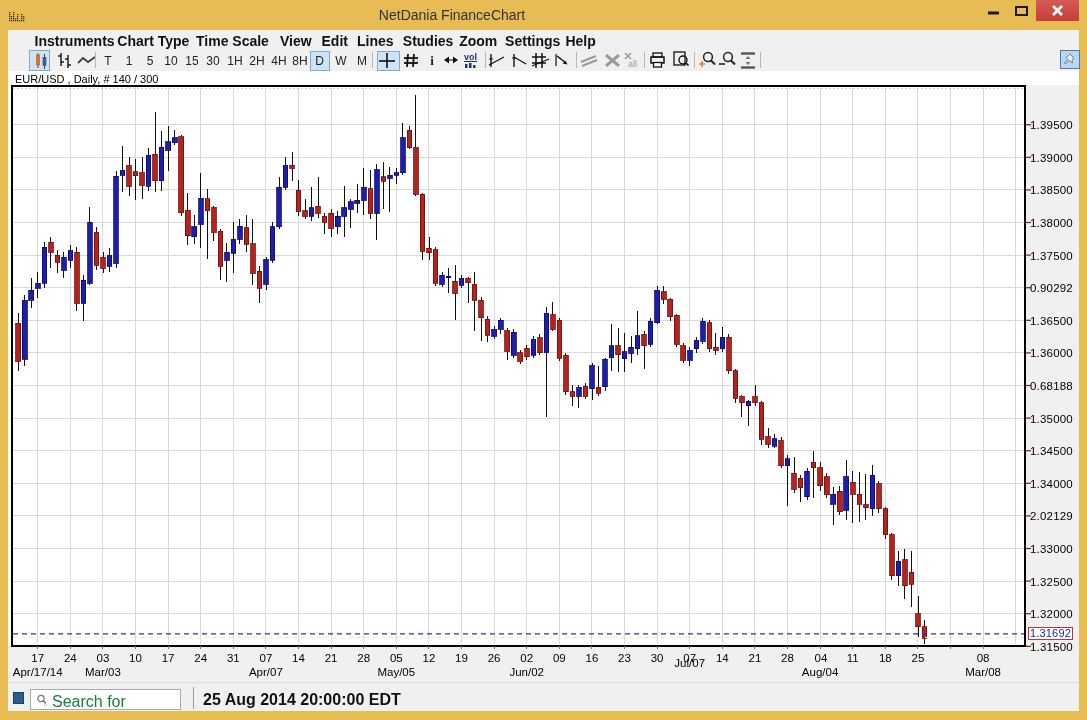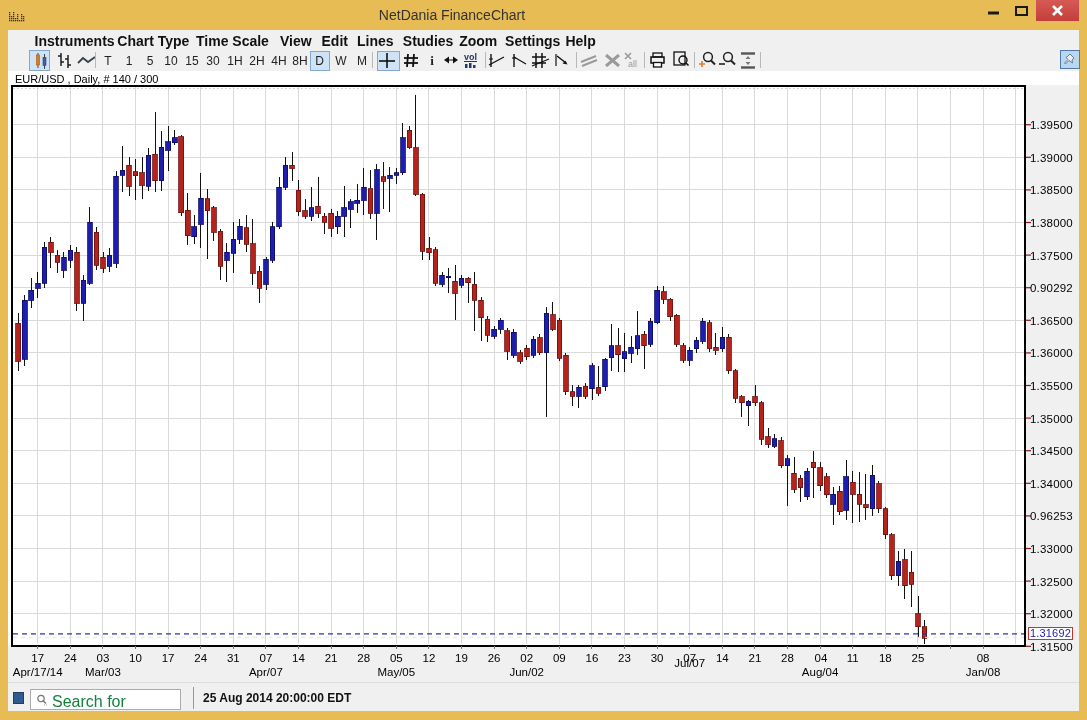--- a/index.html
+++ b/index.html
@@ -20,21 +20,21 @@
 .plot{position:absolute;left:0;top:0}
 #rightstrip{position:absolute;left:1026px;top:85px;width:53px;height:597px;background:#f0f0f0}
 #bottomstrip{position:absolute;left:8px;top:646px;width:1071px;height:36px;background:#f0f0f0}
 .ylab{position:absolute;left:1030px;font-size:11.5px;color:#000;letter-spacing:0.2px}
 .xlab{position:absolute;width:70px;text-align:center;font-size:11.5px;color:#000}
 #pricebox{position:absolute;left:1028px;top:627px;width:43px;height:11px;border:1.5px solid #c2362b;background:#fff;color:#2222b0;font-size:11px;text-align:center;line-height:11.5px;letter-spacing:0.2px}
 #statusbar{position:absolute;left:8px;top:682px;width:1071px;height:29px;background:#f0f0f0;border-top:1px solid #ddd}
 #bluesq{position:absolute;left:5px;top:9px;width:9px;height:10px;background:#2d5c8e;border:1px solid #1d3f66}
 #searchbox{position:absolute;left:22px;top:6px;width:149px;height:19px;background:#fff;border:1px solid #ababab}
 #searchtxt{position:absolute;left:21px;top:3px;font-size:16px;color:#15803d}
-#datetime{position:absolute;left:195px;top:8px;font-size:12px;font-weight:bold;color:#111}
+#datetime{position:absolute;left:195px;top:8px;font-size:16px;font-weight:bold;color:#111}
 #statussep{position:absolute;left:185px;top:4px;width:1px;height:22px;background:#999}
 #botborder{position:absolute;left:0;top:711px;width:1087px;height:9px;background:#e8bc55}
 #closebtn{position:absolute;left:1036px;top:0;width:43px;height:21px;background:linear-gradient(#d65a54,#c33f3c)}
 </style></head><body>
 <div id="titlebar">
  <svg class="abs" style="left:9px;top:7px" width="17" height="15" viewBox="0 0 17 15">
   <g fill="#3c3420">
         <rect x="0" y="13" width="1.3" height="1.3"></rect>
         <rect x="0" y="11" width="1.3" height="1.3"></rect>
         <rect x="0" y="9" width="1.3" height="1.3"></rect>
@@ -592,25 +592,25 @@
     <line x1="0" y1="561.3" x2="5" y2="561.3" stroke="#8b1a1a" stroke-width="1.2"></line>
   </svg>
 <div class="ylab" style="top:119.2px">1.39500</div>
 <div class="ylab" style="top:151.8px">1.39000</div>
 <div class="ylab" style="top:184.4px">1.38500</div>
 <div class="ylab" style="top:217px">1.38000</div>
 <div class="ylab" style="top:249.6px">1.37500</div>
 <div class="ylab" style="top:282.2px">0.90292</div>
 <div class="ylab" style="top:314.8px">1.36500</div>
 <div class="ylab" style="top:347.4px">1.36000</div>
-<div class="ylab" style="top:380px">1.35500</div>
+<div class="ylab" style="top:380px">0.68188</div>
 <div class="ylab" style="top:412.6px">1.35000</div>
 <div class="ylab" style="top:445.2px">1.34500</div>
 <div class="ylab" style="top:477.8px">1.34000</div>
-<div class="ylab" style="top:510.4px">0.96253</div>
+<div class="ylab" style="top:510.4px">2.02129</div>
 <div class="ylab" style="top:543px">1.33000</div>
 <div class="ylab" style="top:575.6px">1.32500</div>
 <div class="ylab" style="top:608.2px">1.32000</div>
 <div class="ylab" style="top:640.8px">1.31500</div>
 <svg style="position:absolute;left:0;top:646px" width="1030" height="4" viewBox="0 0 1030 4">
     <line x1="37.7" y1="0" x2="37.7" y2="3" stroke="#777" stroke-width="1" shape-rendering="crispEdges"></line>
     <line x1="70.3" y1="0" x2="70.3" y2="3" stroke="#777" stroke-width="1" shape-rendering="crispEdges"></line>
     <line x1="102.9" y1="0" x2="102.9" y2="3" stroke="#777" stroke-width="1" shape-rendering="crispEdges"></line>
     <line x1="135.5" y1="0" x2="135.5" y2="3" stroke="#777" stroke-width="1" shape-rendering="crispEdges"></line>
     <line x1="168.1" y1="0" x2="168.1" y2="3" stroke="#777" stroke-width="1" shape-rendering="crispEdges"></line>
@@ -669,21 +669,21 @@
 <div class="xlab" style="left:850.3px;top:652px">18</div>
 <div class="xlab" style="left:882.9px;top:652px">25</div>
 <div class="xlab" style="left:948.1px;top:652px">08</div>
 <div class="xlab" style="left:2.7px;top:666px">Apr/17/14</div>
 <div class="xlab" style="left:67.9px;top:666px">Mar/03</div>
 <div class="xlab" style="left:230.9px;top:666px">Apr/07</div>
 <div class="xlab" style="left:361.3px;top:666px">May/05</div>
 <div class="xlab" style="left:491.7px;top:666px">Jun/02</div>
 <div class="xlab" style="left:654.7px;top:657px">Jul/07</div>
 <div class="xlab" style="left:785.1px;top:666px">Aug/04</div>
-<div class="xlab" style="left:948.1px;top:666px">Jan/08</div>
+<div class="xlab" style="left:948.1px;top:666px">Mar/08</div>
 <div id="pricebox">1.31692</div>
 <div id="statusbar">
  <div id="bluesq"></div>
  <div id="searchbox">
   <svg class="abs" style="left:5px;top:4px" width="13" height="12" viewBox="0 0 13 12">
         <circle cx="5" cy="4.5" r="3.2" fill="none" stroke="#777" stroke-width="1.2"></circle>
         <line x1="7.4" y1="7" x2="10" y2="9.6" stroke="#777" stroke-width="1.4"></line>
         <line x1="8" y1="11" x2="11" y2="11" stroke="#999" stroke-width="1" stroke-dasharray="1,1"></line>
       </svg>
   <div id="searchtxt">Search for instrument</div>

